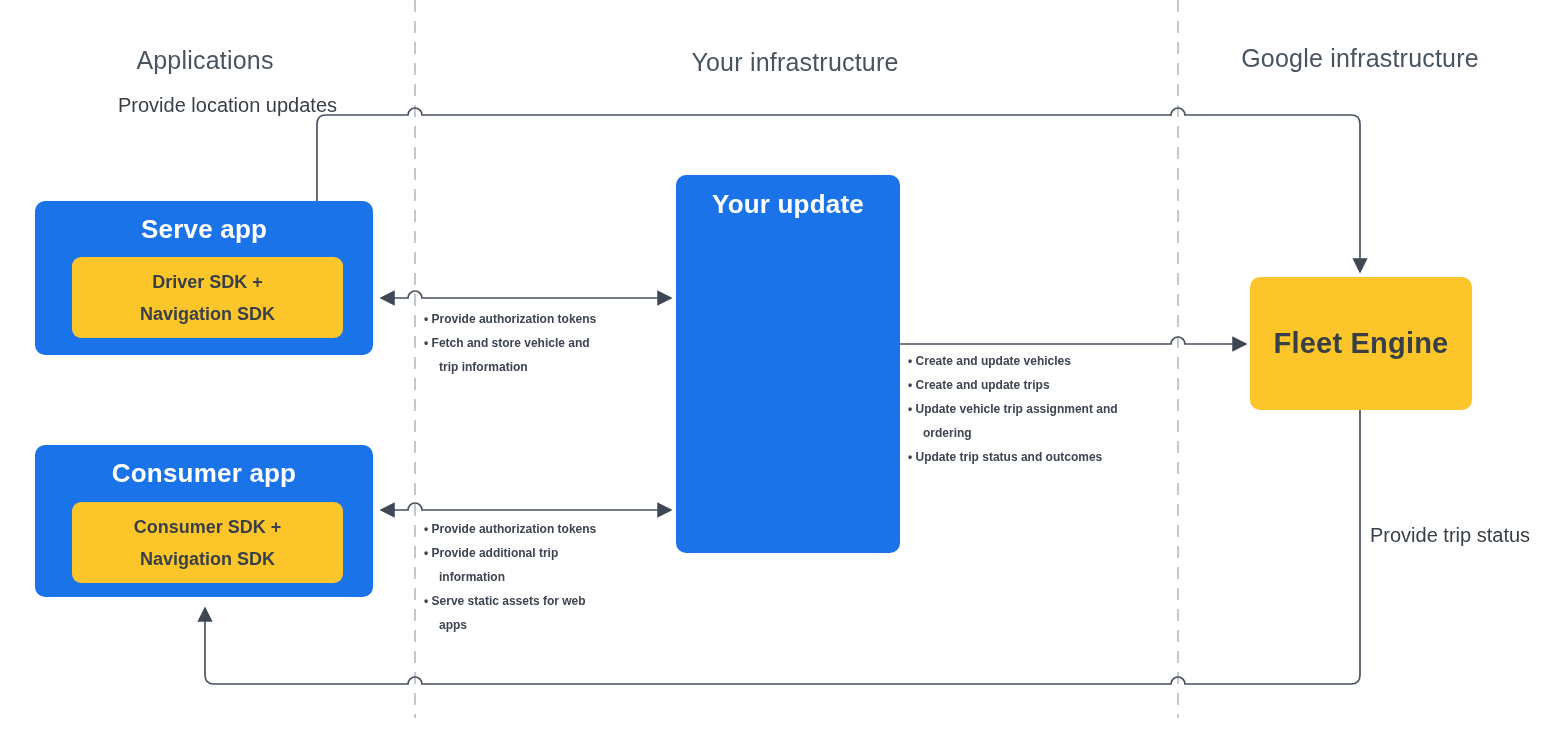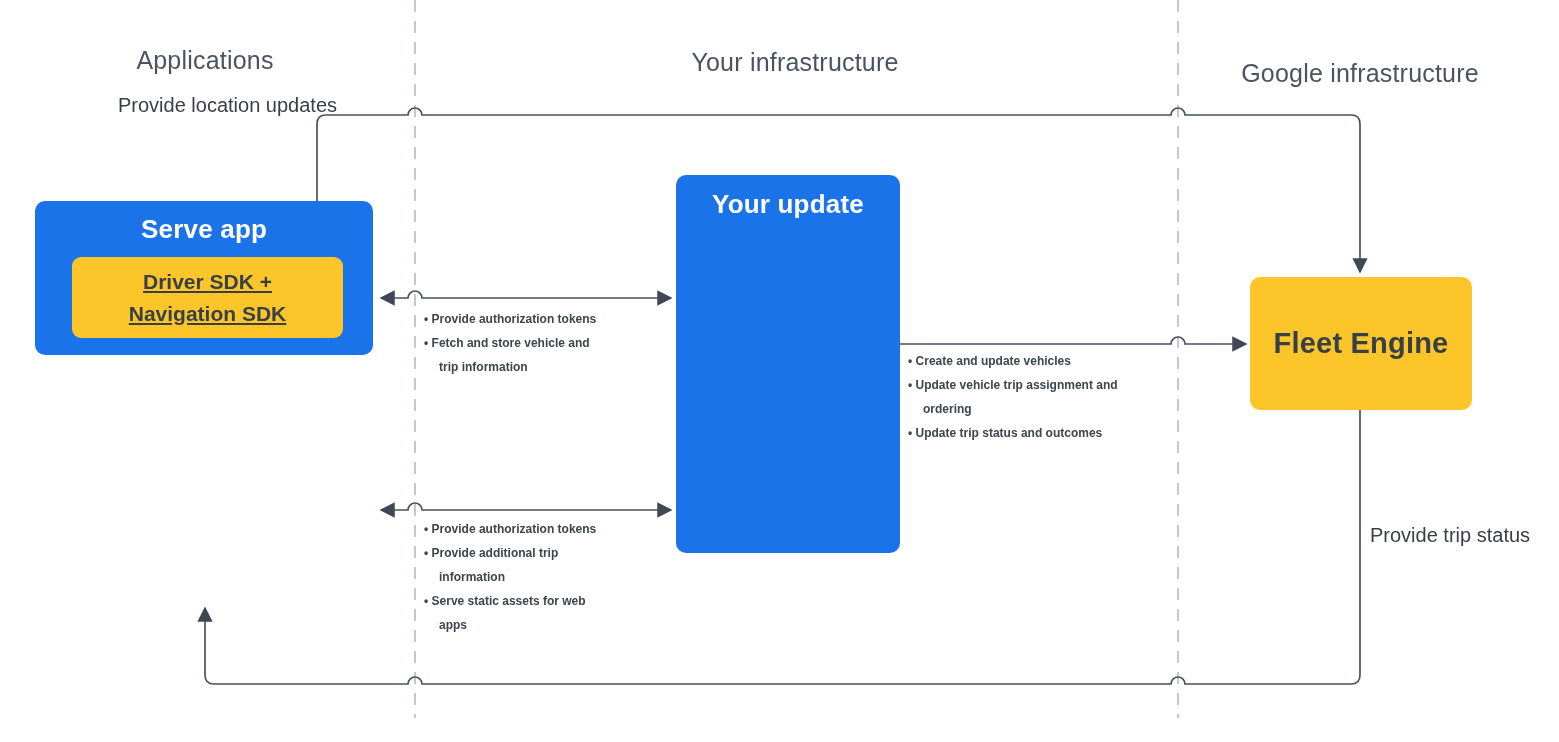--- a/index.html
+++ b/index.html
@@ -25,21 +25,21 @@
   .edge { stroke: var(--line); stroke-width: 1.7; fill: none; }
   .arrowhead-shape { fill: var(--arrowhead); }
 
   .lane-label {
     position: absolute; text-align: center;
     font-size: 25px; font-weight: 400; color: var(--heading);
     letter-spacing: 0.2px; white-space: nowrap; margin-top: 13px;
   }
   .lane-label.apps   { left: 55px;   top: 33px; width: 300px; }
   .lane-label.yours  { left: 645px;  top: 35px; width: 300px; }
-  .lane-label.google { left: 1210px; top: 46px; width: 300px; }
+  .lane-label.google { left: 1210px; top: 31px; width: 300px; }
 
   .edge-label {
     position: absolute; font-size: 20px; font-weight: 400;
     color: var(--text-dark); white-space: nowrap;
   }
   .edge-label.loc-updates { left: 118px; top: 94px; }
   .edge-label.trip-status { left: 1370px; top: 524px; }
 
   .node { position: absolute; border-radius: 10px; }
   .node.blue { background: var(--blue); }
@@ -60,22 +60,22 @@
   .node.your-server .node-title { padding-top: 14px; }
 
   .sdk-box {
     position: absolute; left: 37px; width: 271px; height: 81px;
     background: var(--yellow); border-radius: 9px;
     display: flex; align-items: center; justify-content: center; text-align: center;
   }
   .node.driver-app .sdk-box   { top: 56px; }
   .node.consumer-app .sdk-box { top: 57px; }
   .sdk-box span {
-    font-size: 21px; font-weight: 700; color: var(--text-dark);
-    line-height: 32px; display: inline-block; max-width: 200px; text-decoration: underline;
+    font-size: 18px; font-weight: 700; color: var(--text-dark);
+    line-height: 32px; display: inline-block; max-width: 200px;
   }
 
   .fleet-title {
     color: var(--text-dark); font-size: 29px; font-weight: 700; padding-top: 0;
   }
 
   ul.bullets {
     position: absolute; list-style: none;
     font-size: 12px; font-weight: 700; color: var(--bullet-text);
     line-height: 24px;
@@ -119,37 +119,44 @@
   <div class="edge-label loc-updates">Provide location updates</div>
   <div class="edge-label trip-status">Provide trip status</div>
 
   <div class="node blue driver-app">
     <div class="node-title">Serve app</div>
     <div class="sdk-box">
       <span>Driver SDK + Navigation SDK</span>
     </div>
   </div>
 
+  <div class="node blue consumer-app">
+    <div class="node-title">Consumer app</div>
+    <div class="sdk-box">
+      <span>Consumer SDK + Navigation SDK</span>
+    </div>
+  </div>
 
   <div class="node blue your-server">
     <div class="node-title">Your update</div>
   </div>
 
   <div class="node yellow fleet-engine">
     <div class="node-title fleet-title">Fleet Engine</div>
   </div>
 
   <ul class="bullets driver-server">
       <li>Provide authorization tokens</li>
       <li>Fetch and store vehicle and trip information</li>
     </ul>
   <ul class="bullets consumer-server">
       <li>Provide authorization tokens</li>
       <li>Provide additional trip information</li>
       <li>Serve static assets for web apps</li>
     </ul>
   <ul class="bullets server-fleet">
       <li>Create and update vehicles</li>
+      <li>Create and update trips</li>
       <li>Update vehicle trip assignment and ordering</li>
       <li>Update trip status and outcomes</li>
     </ul>
 
 </div>
 
 </body></html>

